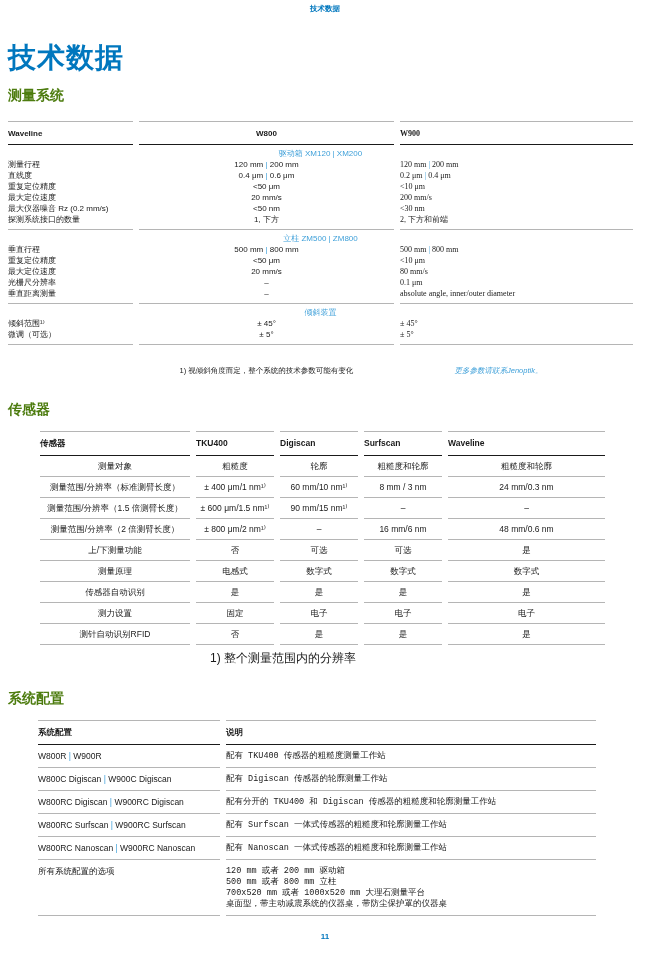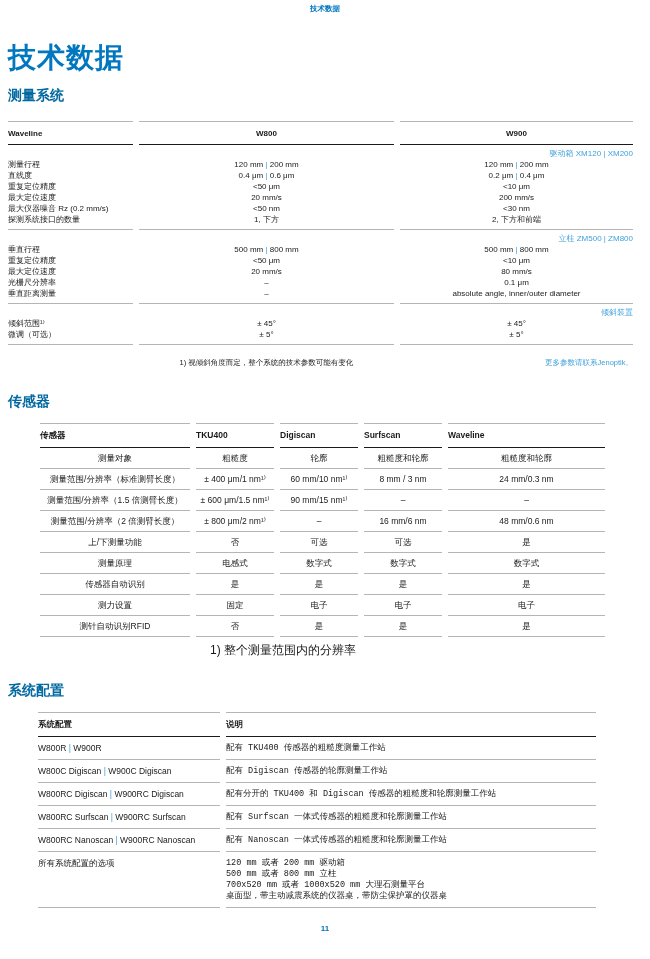--- a/index.html
+++ b/index.html
@@ -5,45 +5,45 @@
   * { margin:0; padding:0; box-sizing:border-box; }
   html,body { background:#ffffff; }
   body {
     width:650px; height:959px; overflow:hidden; position:relative;
     font-family:"Liberation Sans","DejaVu Sans",sans-serif;
     color:#1a1a1a;
     -webkit-font-smoothing:antialiased;
   }
   .top-header { text-align:center; padding-top:4px; font-size:7.5px; font-weight:bold; color:#0077be; }
   h1.page-title { margin:28px 0 0 8px; font-size:28px; line-height:32px; font-weight:bold; color:#0077be; letter-spacing:1px; }
-  .h2 { margin:13px 0 0 8px; font-size:14px; line-height:16px; font-weight:bold; color:#0369a1; }
+  .h2 { margin:13px 0 0 8px; font-size:14px; line-height:16px; font-weight:bold; color:#4d7c0f; }
   .h2.sensors { margin-top:24px; }
   .h2.config { margin-top:26px; }
 
   .twrap { overflow:visible; }
   .twrap1 { margin:18px 0 0 8px; width:637px; }
   .twrap2 { margin:14px 0 0 40px; width:567px; }
   .twrap3 { margin:14px 0 0 38px; width:566px; }
 
   table { border-collapse:separate; border-spacing:6px 0; margin:0 -6px; table-layout:fixed; }
 
   
   .t1 { font-size:8px; line-height:11px; }
   .t1 th { font-weight:bold; border-top:1px solid #b5b5b5; border-bottom:1.5px solid #1a1a1a; padding:6px 0 5px; vertical-align:bottom; }
   .t1 td { padding:0; vertical-align:top; }
   .t1 .c1 { width:125px; text-align:left;margin-top:13px; }
   .t1 .c2 { width:255px; text-align:center; }
-  .t1 .c3 { width:233px; text-align:center; }
-  .t1 .sec-title { color:#3fa0d9; padding-top:3px; text-align:right; }
+  .t1 .c3 { width:233px; text-align:left;font-family:Liberation Serif, serif; }
+  .t1 .sec-title { color:#3fa0d9; padding-top:3px; text-align:center; }
   .t1 tbody tr:last-child td { border-bottom:1px solid #b5b5b5; padding-bottom:4px; }
 
   
-  .fnrow { position:relative; height:12px; margin-top:12px; font-size:7.5px; line-height:11px; }
+  .fnrow { position:relative; height:12px; margin-top:20px; font-size:7.5px; line-height:11px; }
   .fn1 { position:absolute; left:139px; width:255px; text-align:center; color:#1a1a1a; }
-  .fn-link { position:absolute; left:400px; width:233px; text-align:right; color:#3fa0d9; cursor:pointer; }
+  .fn-link { position:absolute; left:382px; width:233px; text-align:center; color:#3fa0d9; cursor:pointer;font-style:italic; }
 
   
   .t2 { font-size:8.5px; line-height:11px; }
   .t2 th { font-weight:bold; text-align:left; border-top:1px solid #b5b5b5; border-bottom:1.5px solid #1a1a1a; padding:6px 0 6px; vertical-align:bottom; }
   .t2 td { text-align:center; border-bottom:1px solid #b5b5b5; padding:5px 0 4px; vertical-align:top; }
   .t2 .s1 { width:150px; }
   .t2 .s2,.t2 .s3,.t2 .s4 { width:78px; }
   .t2 .s5 { width:157px; }
   .fn2 { margin:8px 0 0 210px; font-size:12px; line-height:11px; }
 

